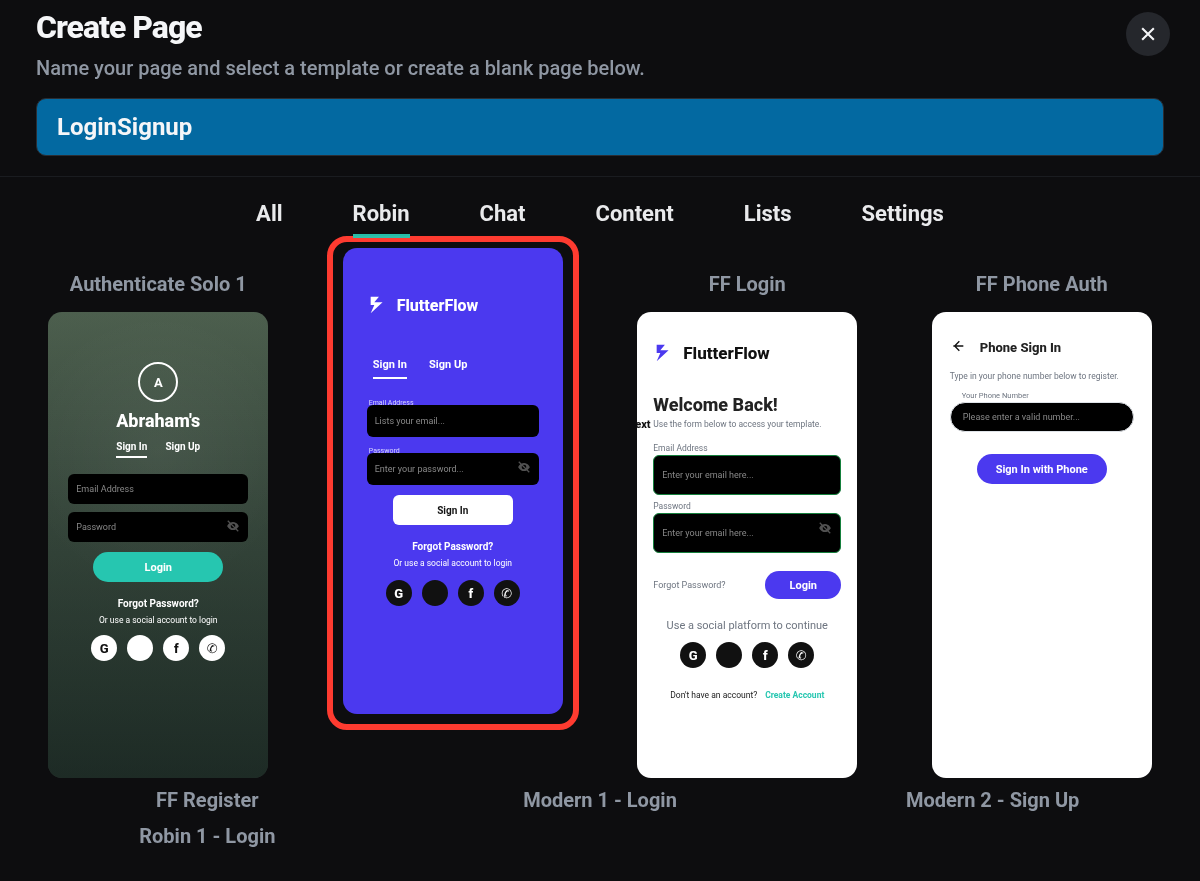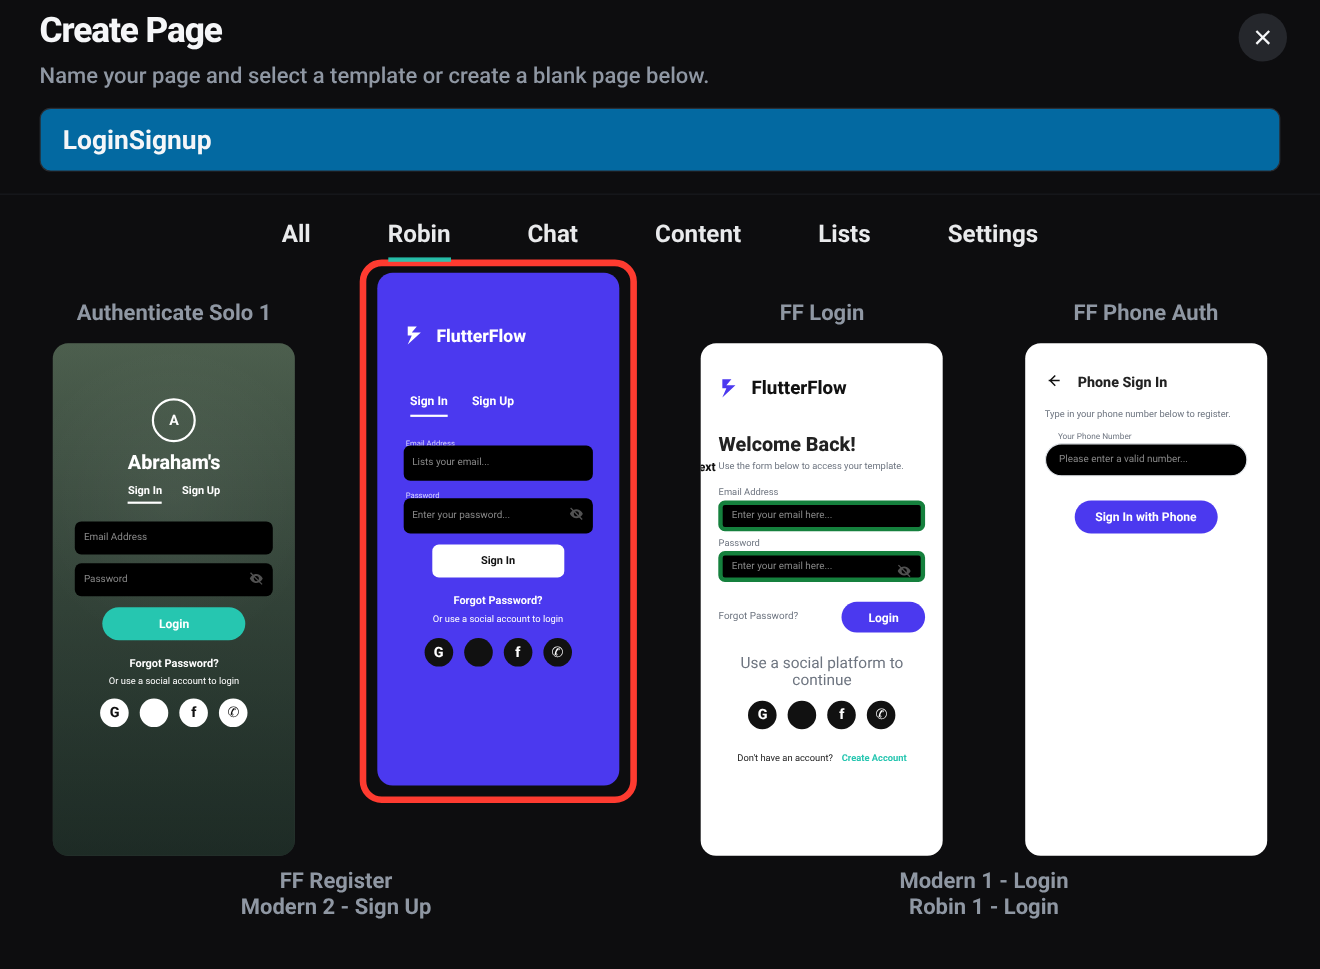--- a/index.html
+++ b/index.html
@@ -25,21 +25,21 @@
   .tabs{display:flex;gap:70px;justify-content:center;padding:24px 0 12px 0;}
   .tab{font-size:22px;font-weight:700;color:var(--text);opacity:.95;padding-bottom:10px;cursor:pointer;position:relative;}
   .tab.active::after{content:"";position:absolute;left:0;right:0;bottom:-2px;height:4px;background:var(--teal);}
   .grid{display:grid;grid-template-columns:repeat(4,1fr);gap:0 14px;padding:6px 18px 0 18px;}
   .tpl{display:flex;flex-direction:column;align-items:center;}
   .tpl-title{color:var(--muted);font-size:20px;font-weight:700;margin:18px 0 16px 0;text-align:right;}
   .phone{width:220px;height:466px;border-radius:14px;background:var(--white);overflow:hidden;position:relative;font-size:10px;color:#222;}
   .phone.dark{color:#fff;}
   .tpl.selected .phone-wrap{border:6px solid var(--red);border-radius:20px;padding:6px 10px 10px 10px;margin-top:-18px;}
   .tpl .phone-wrap{padding:0;}
-  .tpl-title-row{display:grid;grid-template-columns:repeat(2,1fr);gap:0 14px;padding:10px 18px 0 18px;}
+  .tpl-title-row{display:grid;grid-template-columns:repeat(3,1fr);gap:12px 14px;padding:10px 18px 0 18px;}
   .next-title{color:var(--muted);font-size:20px;font-weight:700;text-align:center;}
 
   
   .brand{display:flex;align-items:center;gap:8px;}
   .brand svg{width:22px;height:22px;}
   .brand-text{font-weight:800;font-size:16px;}
   .field{background:#000000;border-radius:6px;height:30px;display:flex;align-items:center;padding:0 8px;color:#888;font-size:9px;position:relative;}
   .field .eye{position:absolute;right:8px;top:7px;}
   .pill{border-radius:100px;color:#fff;font-weight:700;display:flex;align-items:center;justify-content:center;font-size:11px;}
   .socials{display:flex;gap:10px;justify-content:center;}
@@ -75,25 +75,25 @@
   .t2 .fp{text-align:center;margin:16px 0 6px 0;font-size:10px;font-weight:700;}
   .t2 .or{text-align:center;font-size:8.5px;margin-bottom:12px;}
 
   
   .t3 .inner{padding:30px 16px 0 16px;}
   .t3 .brand-text{color:#111;font-size:17px;}
   .t3 .wb{font-weight:800;font-size:18px;margin-top:30px;}
   .t3 .ext{position:absolute;left:-2px;top:106px;font-size:11px;font-weight:800;color:#111;}
   .t3 .hint{color:#6e7580;font-size:8.5px;margin:4px 0 14px 0;}
   .t3 .flab{color:#6e7580;font-size:8.5px;margin:6px 0 2px 0;}
-  .t3 .field{border:4px solid #15803d;height:28px;}
+  .t3 .field{border:1px solid #15803d;height:40px;}
   .t3 .row{display:flex;align-items:center;justify-content:space-between;margin-top:18px;}
   .t3 .fp{color:#6e7580;font-size:9px;}
   .t3 .login{background:var(--purple);height:28px;width:76px;}
-  .t3 .or{text-align:center;color:#6e7580;font-size:14px;margin:20px 0 10px 0;}
+  .t3 .or{text-align:center;color:#6e7580;font-size:11px;margin:20px 0 10px 0;}
   .t3 .foot{display:flex;justify-content:center;gap:8px;font-size:8.5px;margin-top:22px;}
   .t3 .foot .link{color:var(--teal);font-weight:700;}
 
   
   .t4 .inner{padding:26px 18px 0 18px;}
   .t4 .top{display:flex;align-items:center;gap:14px;font-weight:800;font-size:13px;}
   .t4 .hint{color:#6e7580;font-size:8.5px;margin:14px 0 10px 0;}
   .t4 .flab{color:#6e7580;font-size:7.5px;margin:0 0 2px 12px;}
   .t4 .field{border:1px solid #dfe3e8;height:30px;border-radius:100px;padding:0 12px;}
   .t4 .signin{background:var(--purple);height:30px;width:130px;margin:22px auto 0 auto;}

